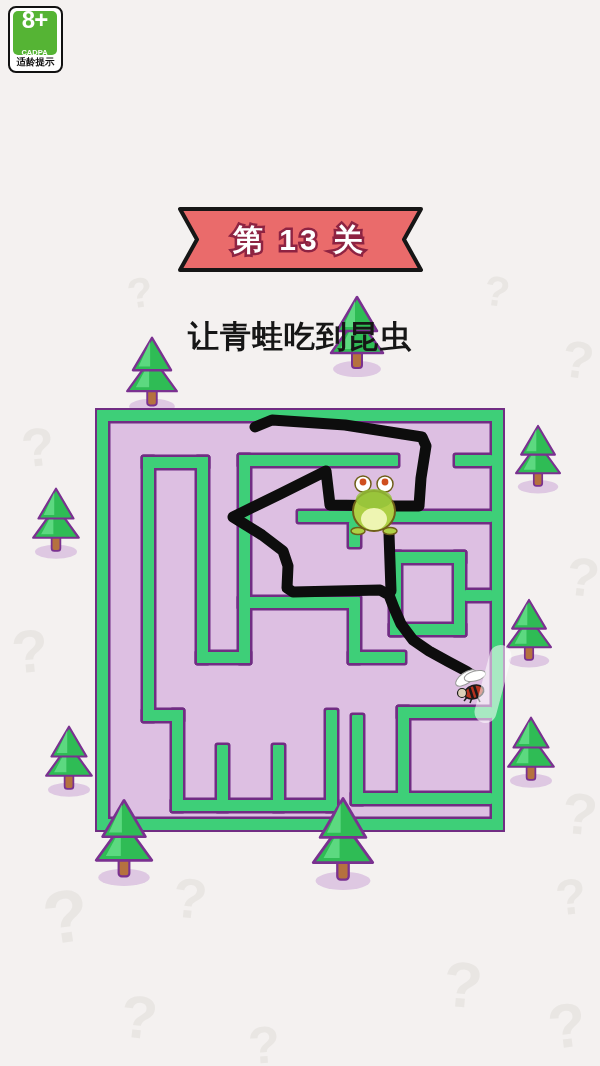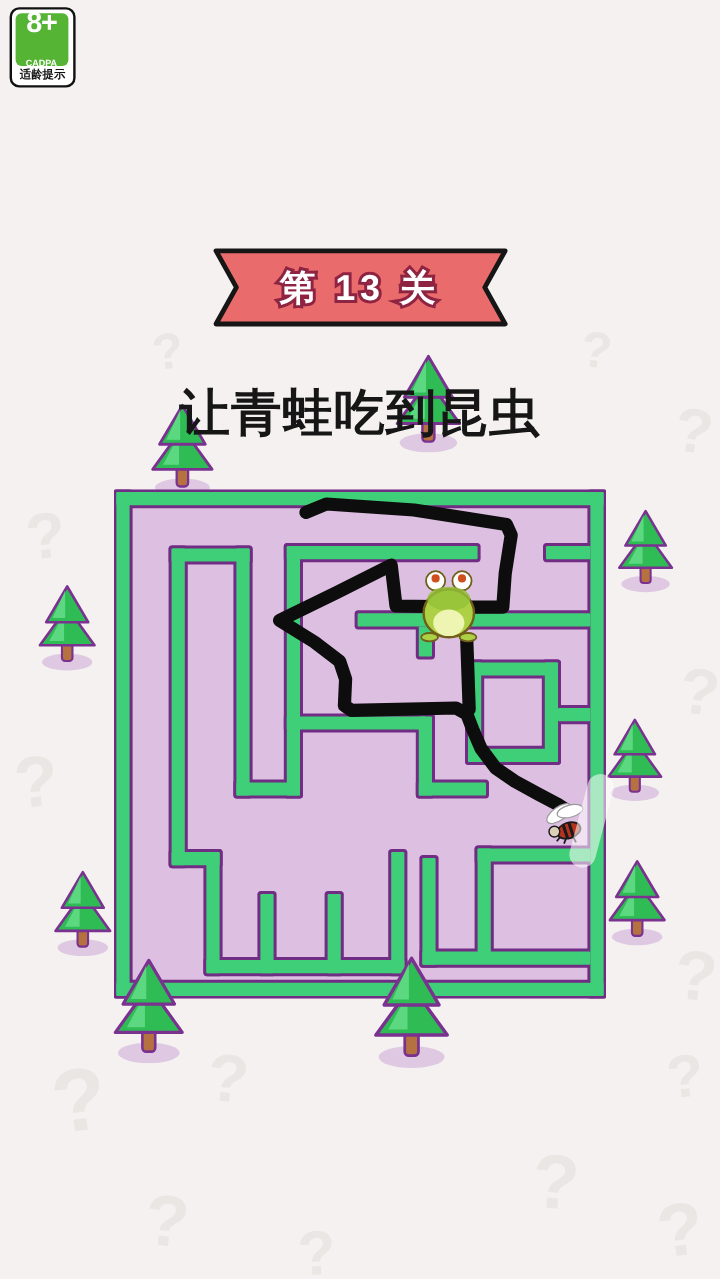--- a/index.html
+++ b/index.html
@@ -21,21 +21,21 @@
              display:flex;flex-direction:column;align-items:center;justify-content:center;}
   #age-badge .rating{color:#fff;font-weight:bold;font-size:24px;line-height:1;letter-spacing:-1px;}
   #age-badge .org{color:#fff;font-weight:bold;font-size:7.5px;line-height:1;margin-top:17px;}
   #age-badge .label{position:absolute;left:0;right:0;bottom:2px;text-align:center;
              color:#111;font-weight:bold;font-size:9.5px;}
   
   #banner{position:absolute;left:177px;top:206px;width:247px;height:67px;z-index:4;}
   #banner text{font-family:"Liberation Sans","DejaVu Sans",sans-serif;}
   
   #subtitle{position:absolute;left:0;top:316px;width:100%;text-align:center;
-            font-size:42px;font-weight:bold;letter-spacing:1px;z-index:4;}
+            font-size:31px;font-weight:bold;letter-spacing:1px;z-index:4;}
   
   #glare{position:absolute;left:482px;top:644px;width:22px;height:80px;background:rgba(255,255,255,.55);
          border-radius:12px;transform:rotate(15deg);z-index:3;}
 </style>
 </head>
 <body>
 
 <div id="stage" style="background: rgb(244, 241, 240);">
 
   <div id="qmark-layer">

